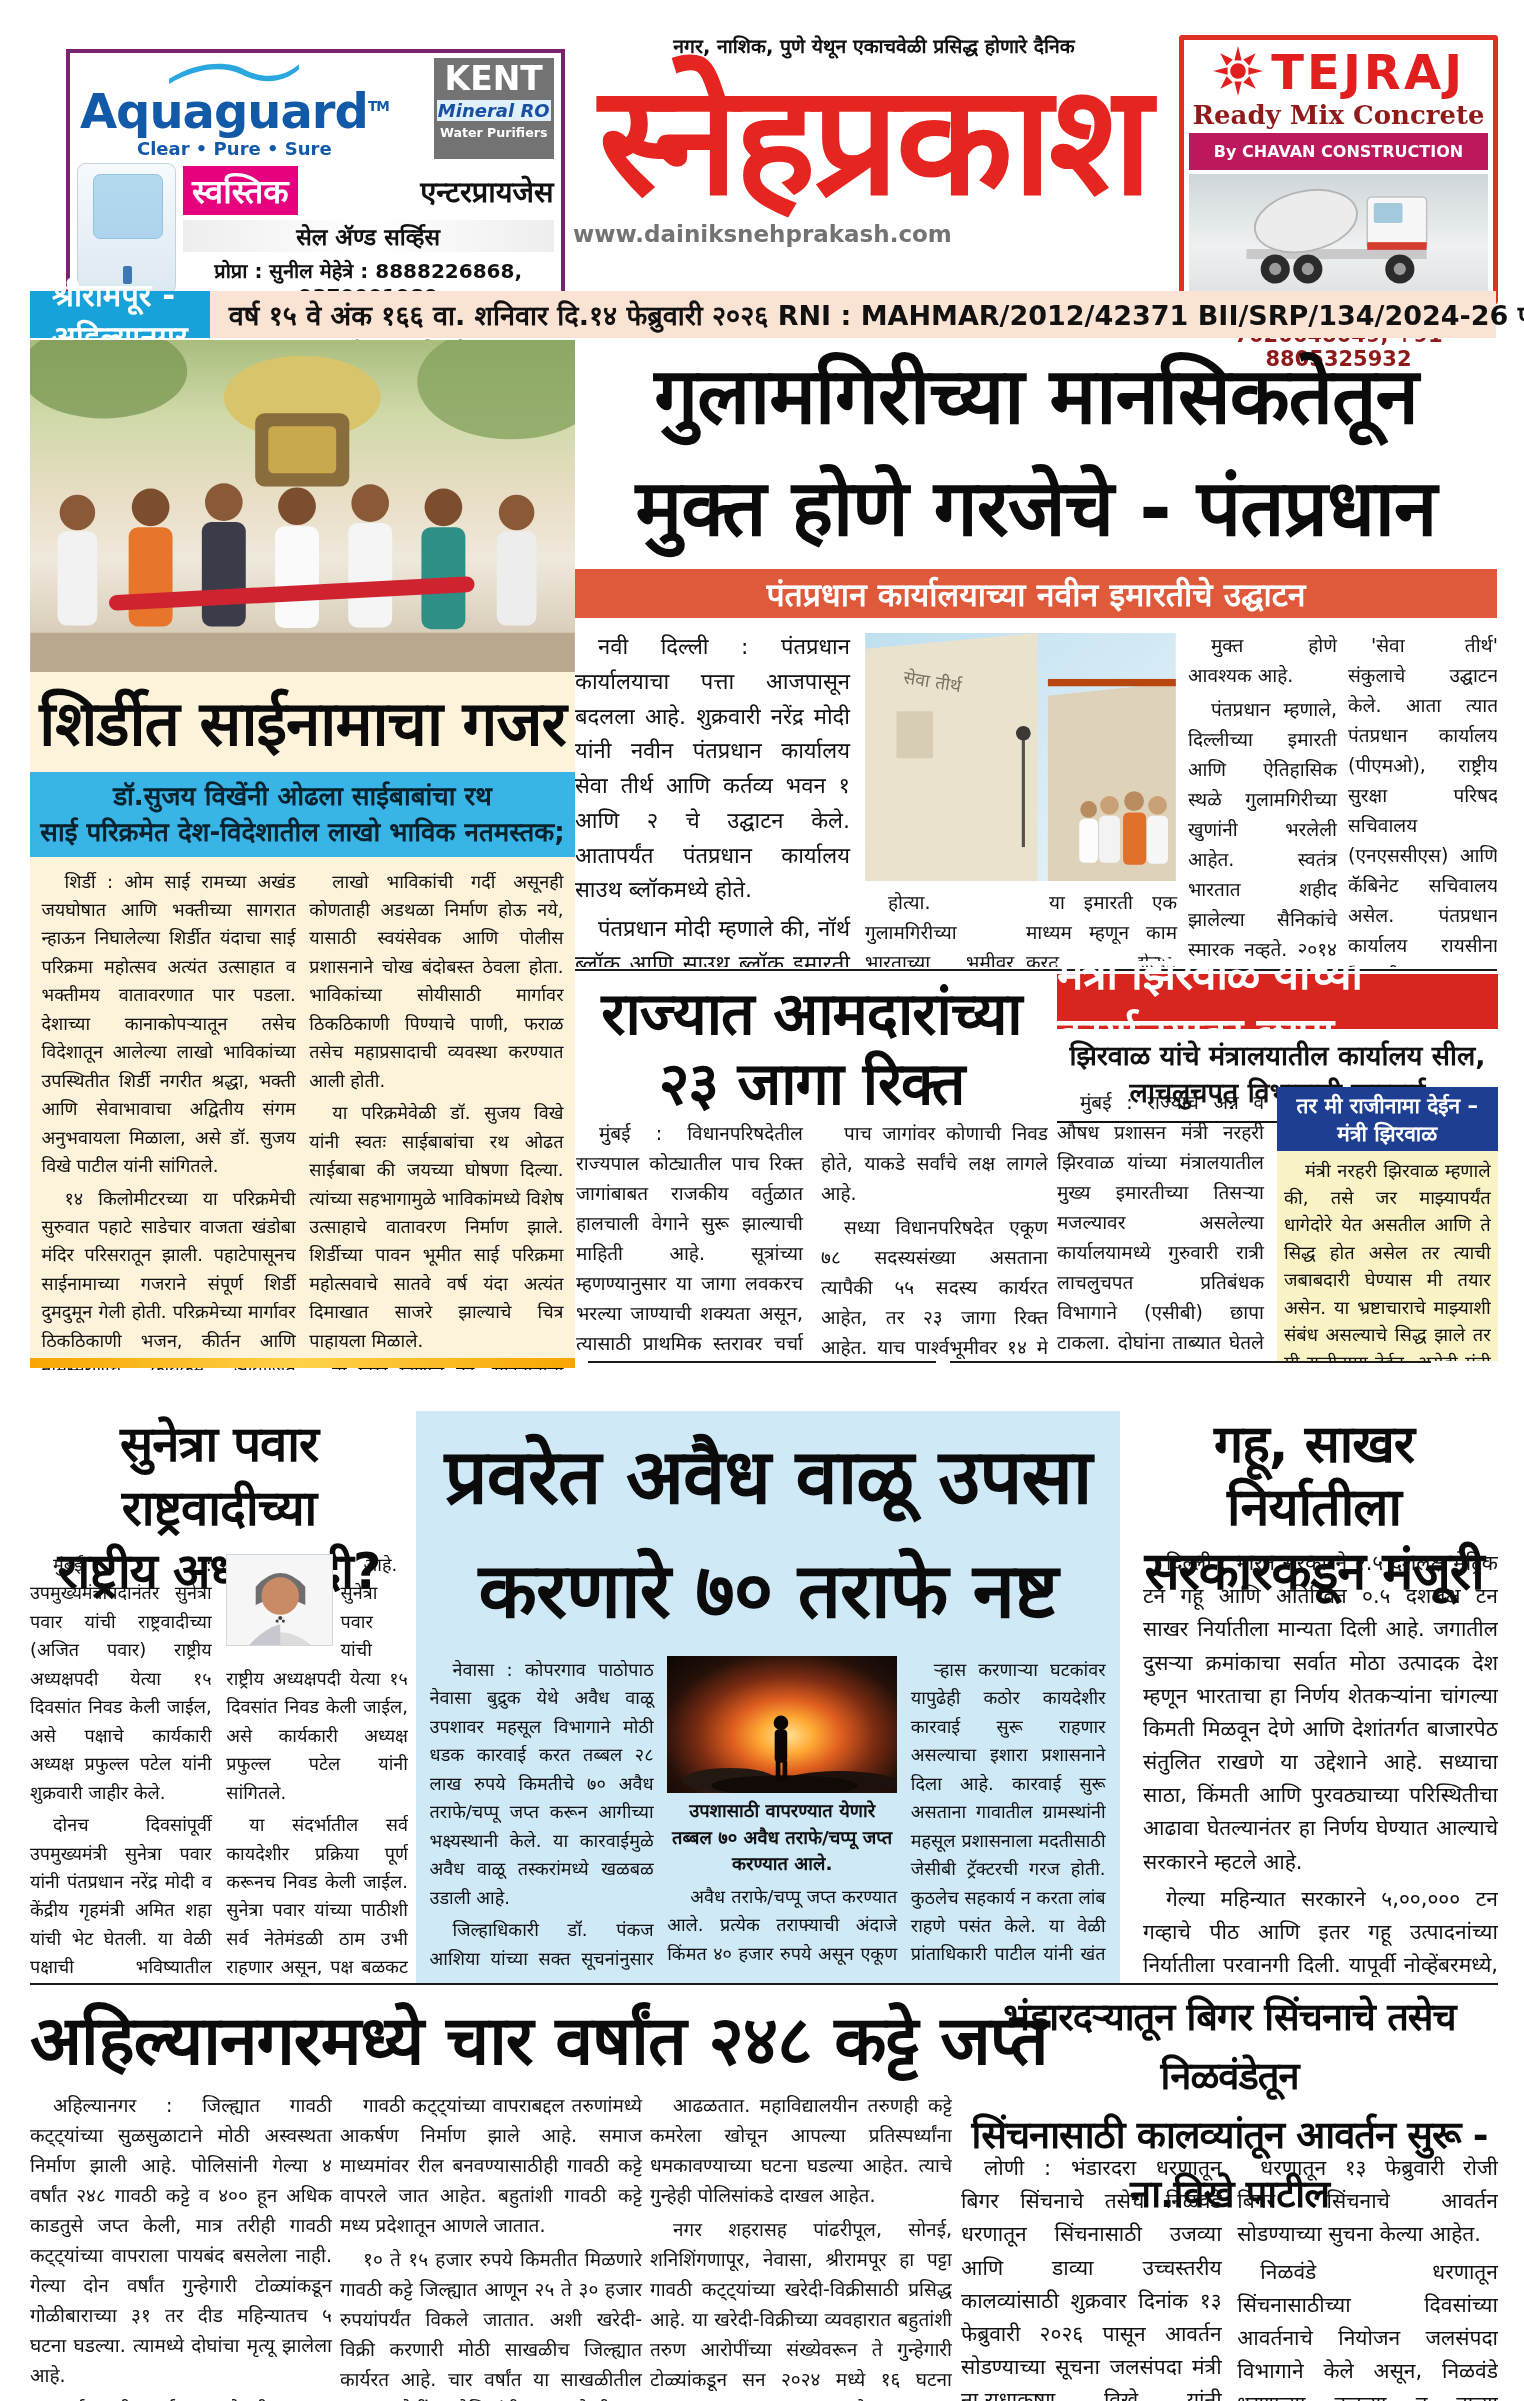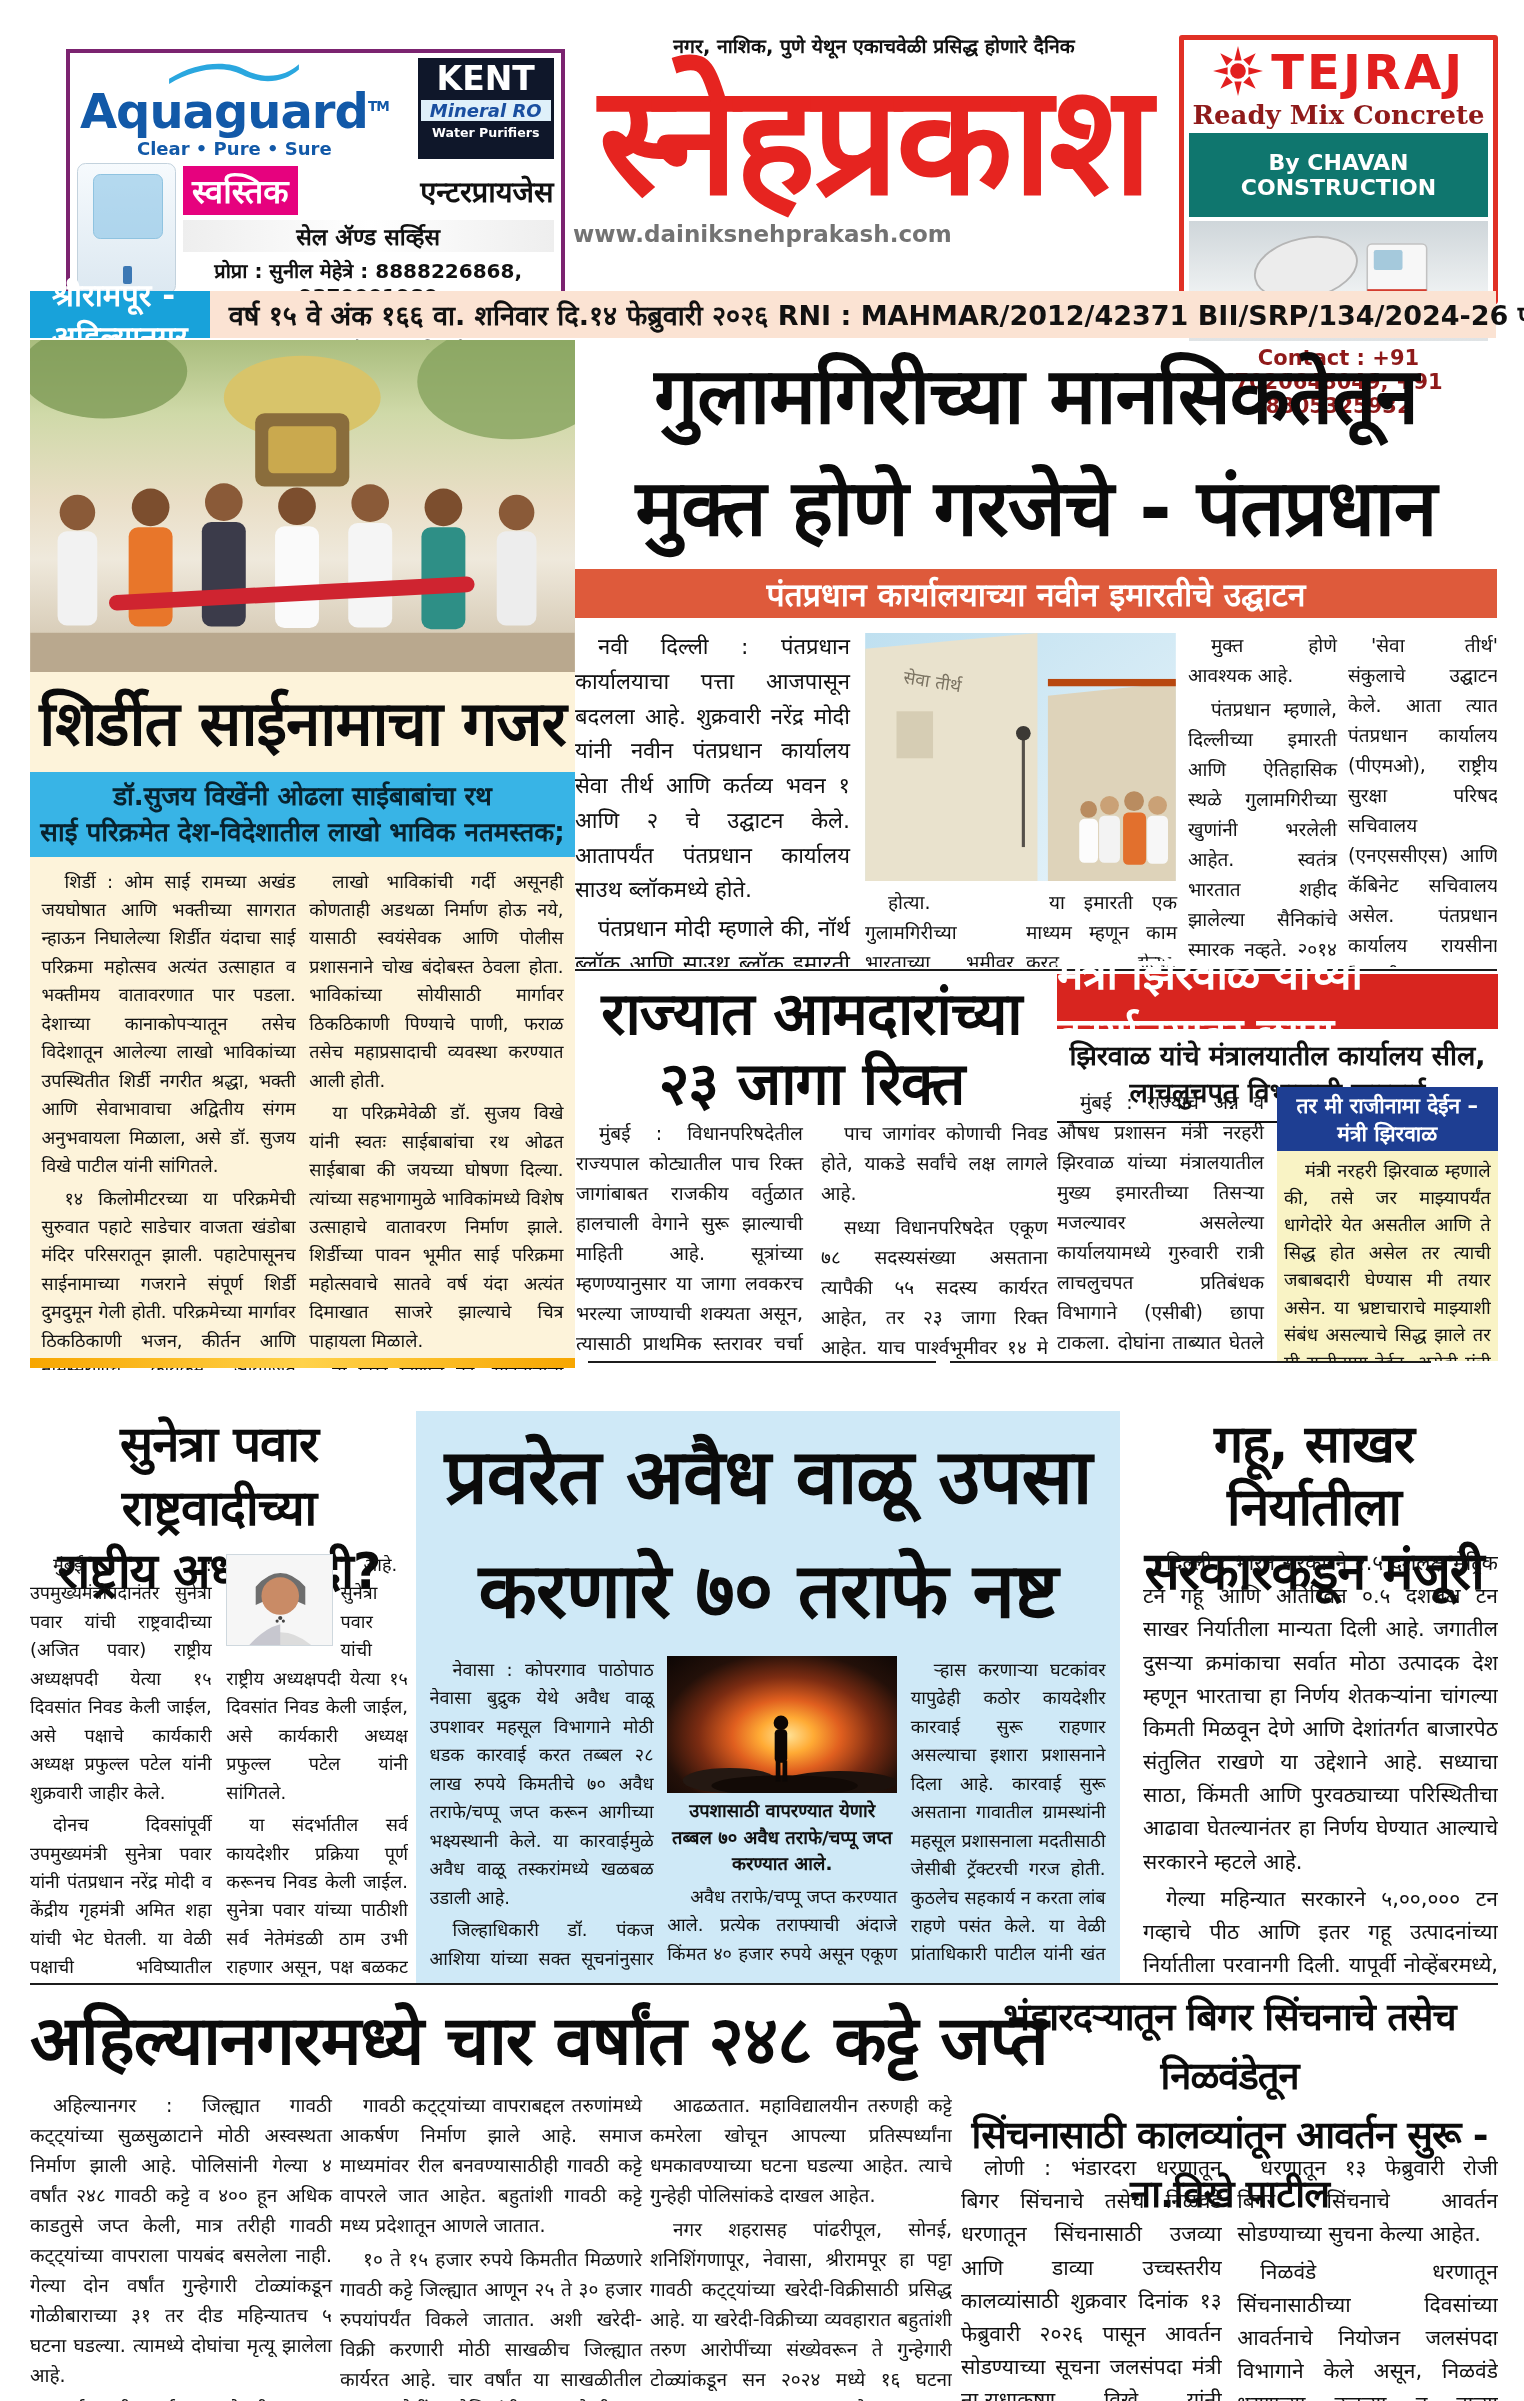--- a/index.html
+++ b/index.html
@@ -8,21 +8,21 @@
           font-family:"DejaVu Sans","Liberation Sans",sans-serif; color:#111; overflow:hidden; }
   .abs { position:absolute; }
 
   
   .ad-aquaguard { left:66px; top:49px; width:499px; height:246px; border:4.7px solid #7b2370; background:#fff; padding:5.2px 7.3px; display:flex; flex-direction:column; }
   .aq-top { display:flex; justify-content:space-between; }
   .aq-brand-wrap { width:314px; text-align:center; }
   .aq-brand { color:#1259a8; font-size:48px; font-weight:bold; letter-spacing:-1px; line-height:1; }
   .aq-tm { font-size:13.6px; color:#1259a8; vertical-align:super; }
   .aq-tag { color:#1259a8; font-size:18px; font-weight:bold; margin-top:3.1px; }
-  .kent-box { width:136px; background:#0f172a; color:#fff; text-align:center; padding:4.2px 0; }
+  .kent-box { width:120px; background:#737373; color:#fff; text-align:center; padding:4.2px 0; }
   .kent-name { font-size:33px; font-weight:bold; line-height:1; }
   .kent-sub { background:#dff0fa; color:#1a4fa0; font-style:italic; font-weight:bold; font-size:18px; margin:4.2px 3.1px; }
   .kent-tag { font-size:12.6px; font-weight:bold; }
   .aq-mid { flex:1; display:flex; margin-top:4.2px; }
   .aq-product { width:99px; height:131px; background:linear-gradient(#f6fafd,#dce8f1); border:1.6px solid #c3d2dd; border-radius:8.4px; position:relative; }
   .aq-product:before { content:""; position:absolute; left:14.6px; top:9.4px; width:68px; height:63px; border-radius:7.3px; background:rgba(105,180,225,.45); border:1px solid #8fc3e0; }
   .aq-product:after { content:""; position:absolute; left:45px; bottom:9.4px; width:8.4px; height:18px; background:#3c78b4; border-radius:2.1px; }
   .aq-right { flex:1; text-align:center; padding-left:6.3px; }
   .aq-shop { display:flex; align-items:center; justify-content:space-between; gap:7.3px; margin-top:2.1px; }
   .swastik { background:#e6027e; color:#fff; font-weight:bold; font-size:33px; padding:2.1px 9.4px; }
@@ -34,21 +34,21 @@
 
   .masthead { left:573px; top:32px; width:602px; height:275px; text-align:center; }
   .mast-tagline { font-size:19.4px; font-weight:bold; color:#111; margin-bottom:2.1px; }
   .mast-title { color:#e62420; font-size:152px; font-weight:bold; line-height:1.05; letter-spacing:-3.1px; white-space:nowrap; }
   .mast-site { font-size:23px; font-weight:bold; color:#737373; text-align:left; padding-right:10.5px; }
 
   .ad-tejraj { left:1179px; top:35px; width:319px; height:269px; border:5.2px solid #e03025; border-radius:3.1px; background:#fff; text-align:center; padding:4.2px 5.2px; }
   .tj-row { display:flex; align-items:center; justify-content:center; gap:7.3px; }
   .tj-brand { color:#e21f1f; font-size:48px; font-weight:bold; letter-spacing:3.1px; }
   .tj-product { color:#8f1a1a; font-size:26px; font-weight:bold; font-family:"DejaVu Serif","Liberation Serif",serif; }
-  .tj-byline { background:#0f766e; color:#fff; font-size:22px; font-weight:bold; padding:17px 0; margin-top:3.1px; }
+  .tj-byline { background:#be185d; color:#fff; font-size:16px; font-weight:bold; padding:9px 0; margin-top:3.1px; }
   .tj-photo { width:100%; height:120px; margin-top:4.2px; background:linear-gradient(180deg,#cfd6da,#eef1f2 60%,#dfe3e5); display:flex; align-items:center; justify-content:center; }
   .tj-contact { color:#8f1a1a; font-size:21px; font-weight:bold; margin-top:4.2px; }
 
   .dateline { left:30px; top:291px; width:1466px; height:47px; background:#fbe3d3; display:flex; align-items:center; }
   .edition { background:#18a2da; color:#fff; font-size:31px; font-weight:bold; height:100%; display:flex; align-items:center; padding:0 22px; }
   .issue { font-size:27px; font-weight:bold; padding-left:19px; white-space:nowrap; }
 
   
   .photo { overflow:hidden; }
   .procession-photo { left:30px; top:340px; width:545px; height:332px;

